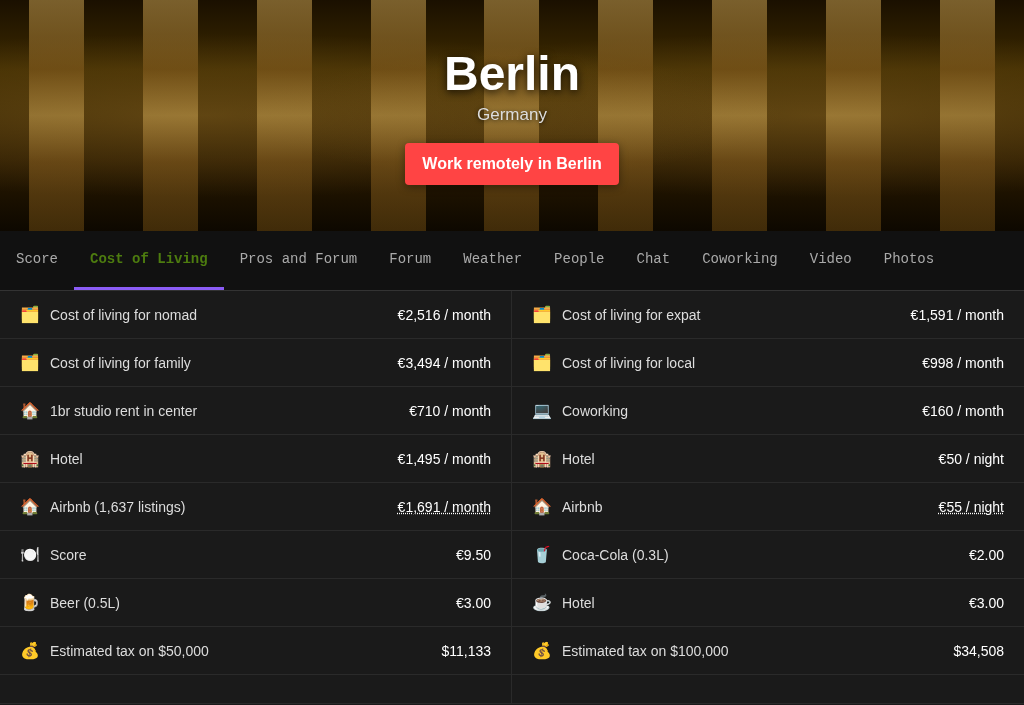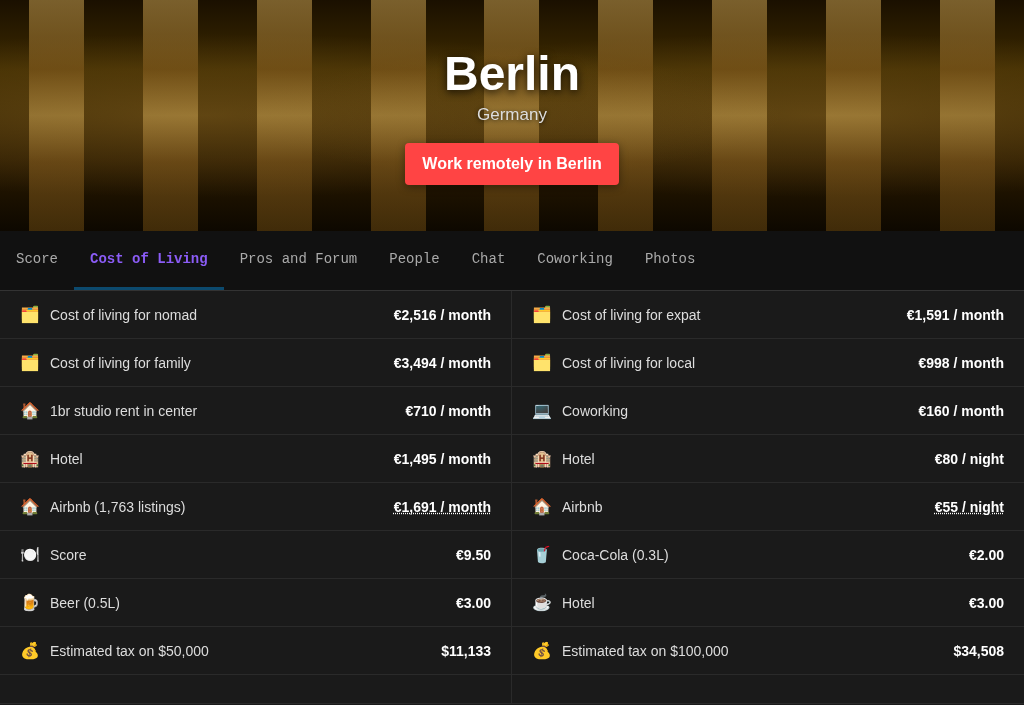--- a/index.html
+++ b/index.html
@@ -78,22 +78,22 @@
       padding: 20px 16px;
       font-size: 14px;
       color: #aaa;
       cursor: pointer;
       border-bottom: 3px solid transparent;
       display: inline-block;
       text-decoration: none;
       font-family: Liberation Mono, monospace;
     }
     .nav-item.active {
-      color: #8b5cf6;
-      border-bottom: 3px solid #0c4a6e;
+      color: #4d7c0f;
+      border-bottom: 3px solid #8b5cf6;
       font-weight: 600;
     }
 
     
     .content {
       background: #1a1a1a;
       padding: 0;
     }
     .cost-grid {
       display: grid;
@@ -115,21 +115,21 @@
       font-size: 14px;
     }
     .cost-icon {
       font-size: 16px;
       width: 20px;
       text-align: center;
     }
     .cost-value {
       font-size: 14px;
       color: #fff;
-      font-weight: 700;
+      font-weight: 400;
     }
     .cost-value.underlined {
       text-decoration: underline;
       text-decoration-style: dotted;
     }
     .left-panel { border-right: 1px solid #2a2a2a; }
 
     
     ::-webkit-scrollbar { width: 6px; height: 6px; }
     ::-webkit-scrollbar-track { background: #111; }
@@ -155,23 +155,26 @@
     <h1 class="hero-title">Berlin</h1>
     <p class="hero-subtitle">Germany</p>
     <button class="hero-btn">Work remotely in Berlin</button>
   </div>
 </div>
 
 <nav class="nav-bar">
 <a class="nav-item" href="#">Score</a>
     <a class="nav-item active" href="#">Cost of Living</a>
     <a class="nav-item" href="#">Pros and Forum</a>
+    <a class="nav-item" href="#">Forum</a>
+    <a class="nav-item" href="#">Weather</a>
     <a class="nav-item" href="#">People</a>
     <a class="nav-item" href="#">Chat</a>
     <a class="nav-item" href="#">Coworking</a>
+    <a class="nav-item" href="#">Video</a>
     <a class="nav-item" href="#">Photos</a>
   </nav>
 
 <div class="content">
   <div class="cost-grid">
     <div class="left-panel" id="left-panel">
         <div class="cost-row">
           <div class="cost-left">
             <span class="cost-icon">🗂️</span>
             <span>Cost of living for nomad</span>
@@ -195,21 +198,21 @@
         <div class="cost-row">
           <div class="cost-left">
             <span class="cost-icon">🏨</span>
             <span>Hotel</span>
           </div>
           <span class="cost-value">€1,495 / month</span>
         </div>
         <div class="cost-row">
           <div class="cost-left">
             <span class="cost-icon">🏠</span>
-            <span>Airbnb (1,763 listings)</span>
+            <span>Airbnb (1,637 listings)</span>
           </div>
           <span class="cost-value underlined">€1,691 / month</span>
         </div>
         <div class="cost-row">
           <div class="cost-left">
             <span class="cost-icon">🍽️</span>
             <span>Score</span>
           </div>
           <span class="cost-value">€9.50</span>
         </div>
@@ -249,21 +252,21 @@
             <span class="cost-icon">💻</span>
             <span>Coworking</span>
           </div>
           <span class="cost-value">€160 / month</span>
         </div>
         <div class="cost-row">
           <div class="cost-left">
             <span class="cost-icon">🏨</span>
             <span>Hotel</span>
           </div>
-          <span class="cost-value">€80 / night</span>
+          <span class="cost-value">€50 / night</span>
         </div>
         <div class="cost-row">
           <div class="cost-left">
             <span class="cost-icon">🏠</span>
             <span>Airbnb</span>
           </div>
           <span class="cost-value underlined">€55 / night</span>
         </div>
         <div class="cost-row">
           <div class="cost-left">

